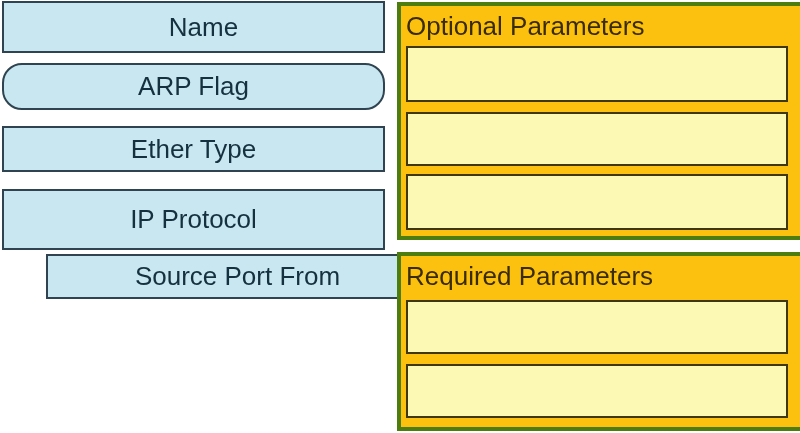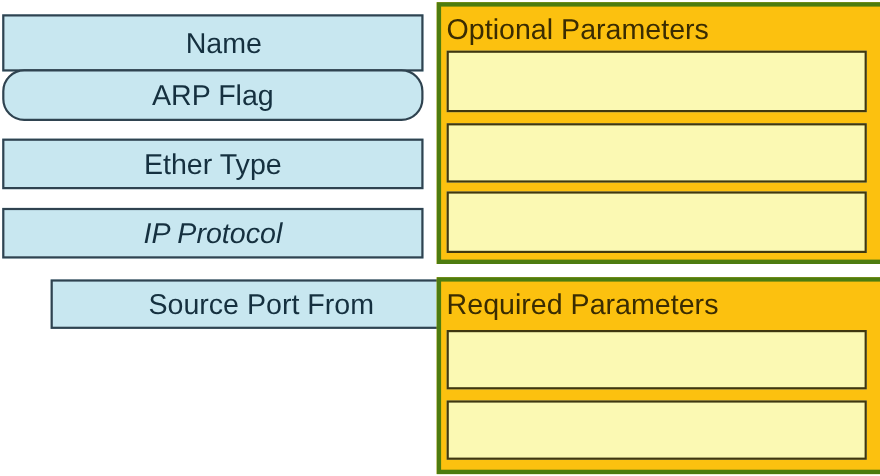--- a/index.html
+++ b/index.html
@@ -21,24 +21,24 @@
     background: #c8e7f0;
     border: 2px solid #2f4350;
     color: #15303f;
     font-size: 26px;
     display: flex;
     align-items: center;
     justify-content: center;
     cursor: grab;
     user-select: none;
   }
-  .pos-0 { top: 13px;   height: 52px; padding-left: 20px; }
+  .pos-0 { top: 1px;   height: 52px; padding-left: 20px; }
   .pos-1 { top: 63px;  height: 47px; border-radius: 20px; }
   .pos-2 { top: 126px; height: 46px; justify-content: center; }
-  .pos-3 { top: 189px; height: 46px; font-style: italic; }
+  .pos-3 { top: 189px; height: 61px; }
   .pos-4 { top: 254px; height: 45px; margin-left: 44px; }
 
   
   .panel {
     position: absolute;
     left: 397px;
     width: 485px;
     box-sizing: border-box;
     background: #fcc10f;
     border: 4px solid #4d7c0f;

